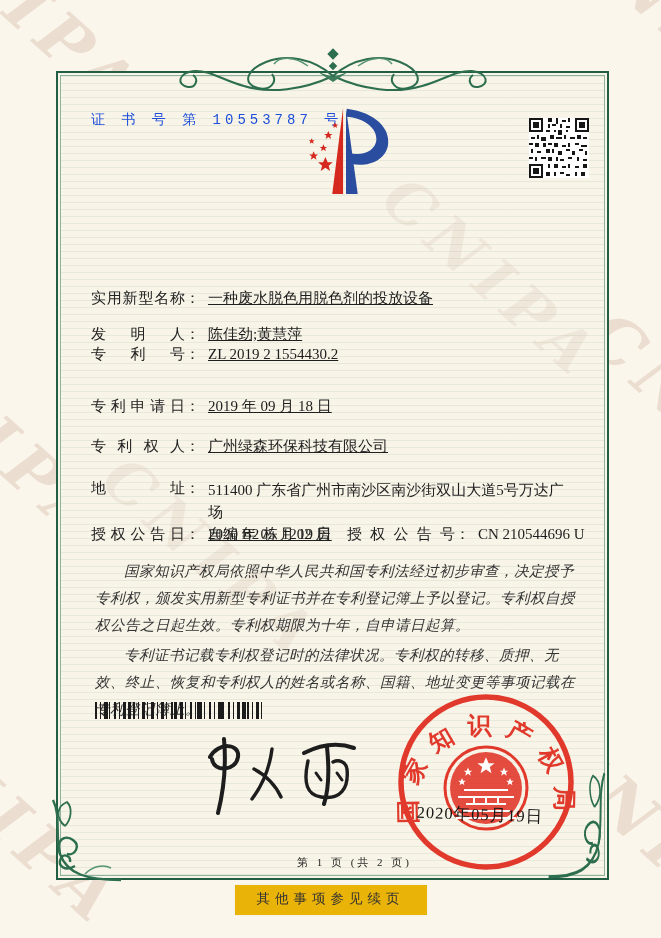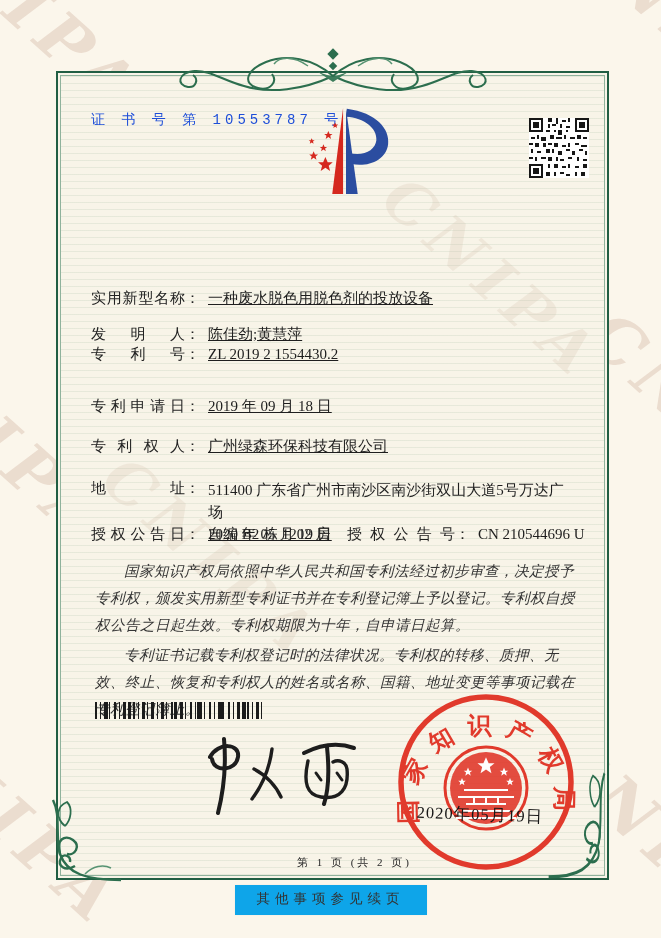--- a/index.html
+++ b/index.html
@@ -75,21 +75,21 @@
   .seal{position:absolute;left:336px;top:617px;z-index:6;opacity:0.94;}
   .seal-date{
     position:absolute;left:344px;top:731px;width:156px;text-align:center;z-index:7;
     font-size:16.5px;letter-spacing:1px;color:#151515;transform:rotate(2deg);
   }
   
   .page-no{position:absolute;left:0;right:0;top:782px;text-align:center;
     font-size:11px;letter-spacing:3px;color:#262626;z-index:4;padding-left:44px;}
   .footer-tab{
     position:absolute;top:885px;left:50%;transform:translateX(-50%);
-    background:#0ea5e9;padding:5px 22px 7px;z-index:3;
+    background:#eab308;padding:5px 22px 7px;z-index:3;
     font-size:13.5px;letter-spacing:5px;color:#333;
     box-shadow:0 0 2px rgba(0,0,0,0.05);
   }
 </style>
 </head>
 <body>
 
 <div class="wm" style="left:-120px;top:-34px">CNIPA</div>
 <div class="wm" style="left:538px;top:-18px">CNIPA</div>
 <div class="wm" style="left:-152px;top:398px">CNIPA</div>

